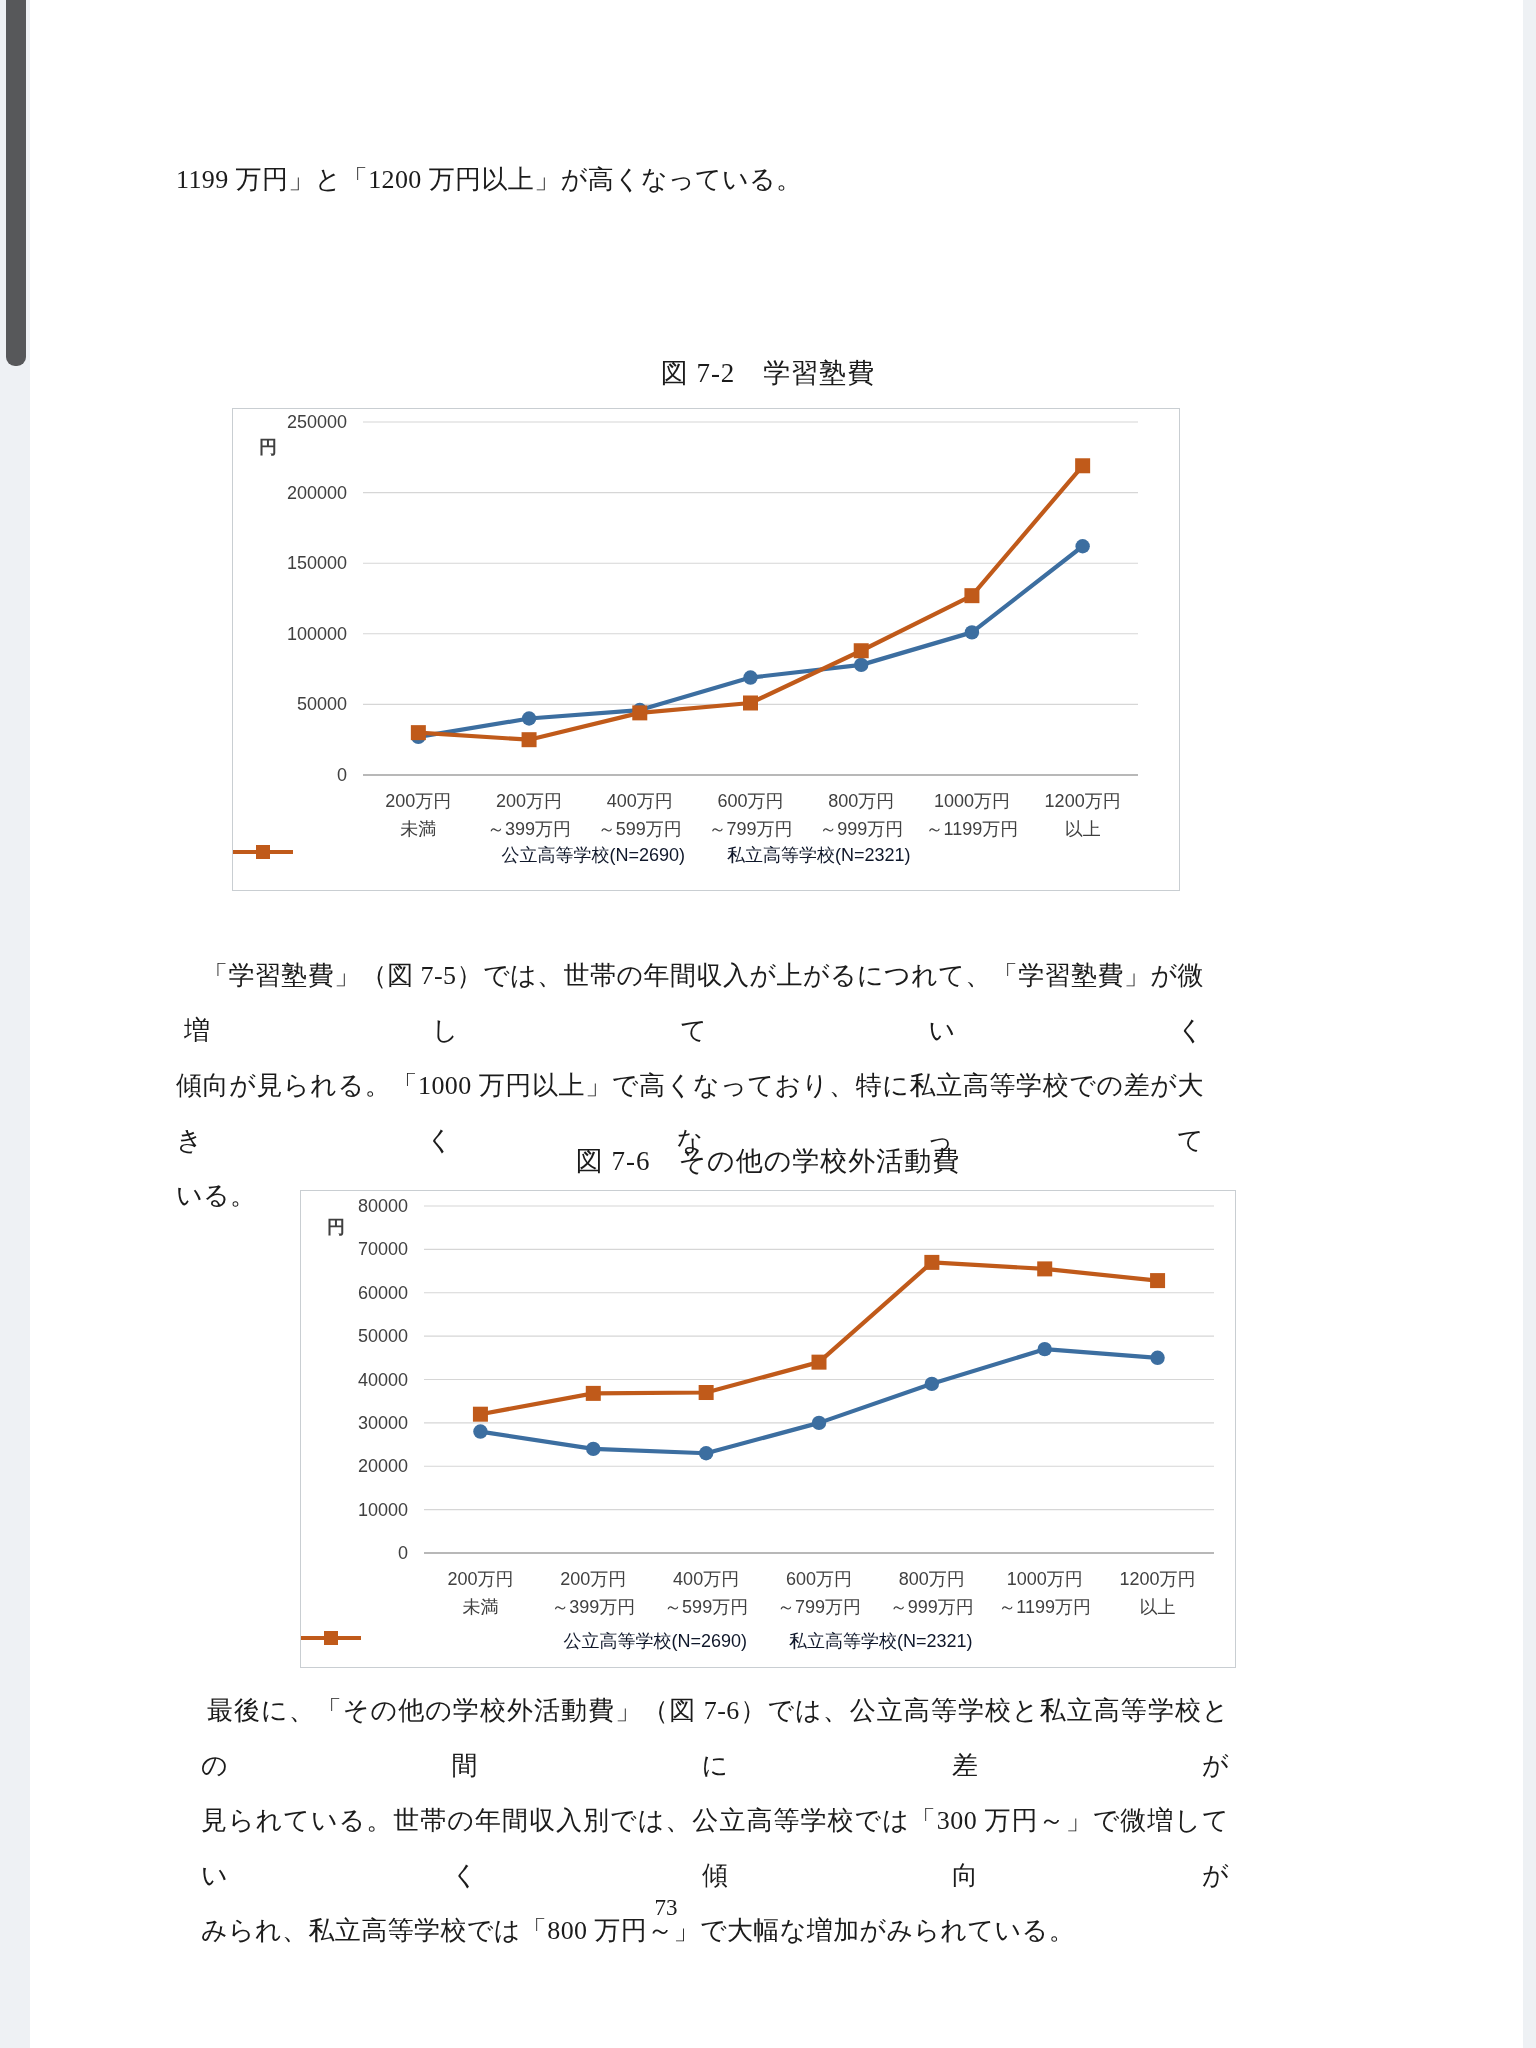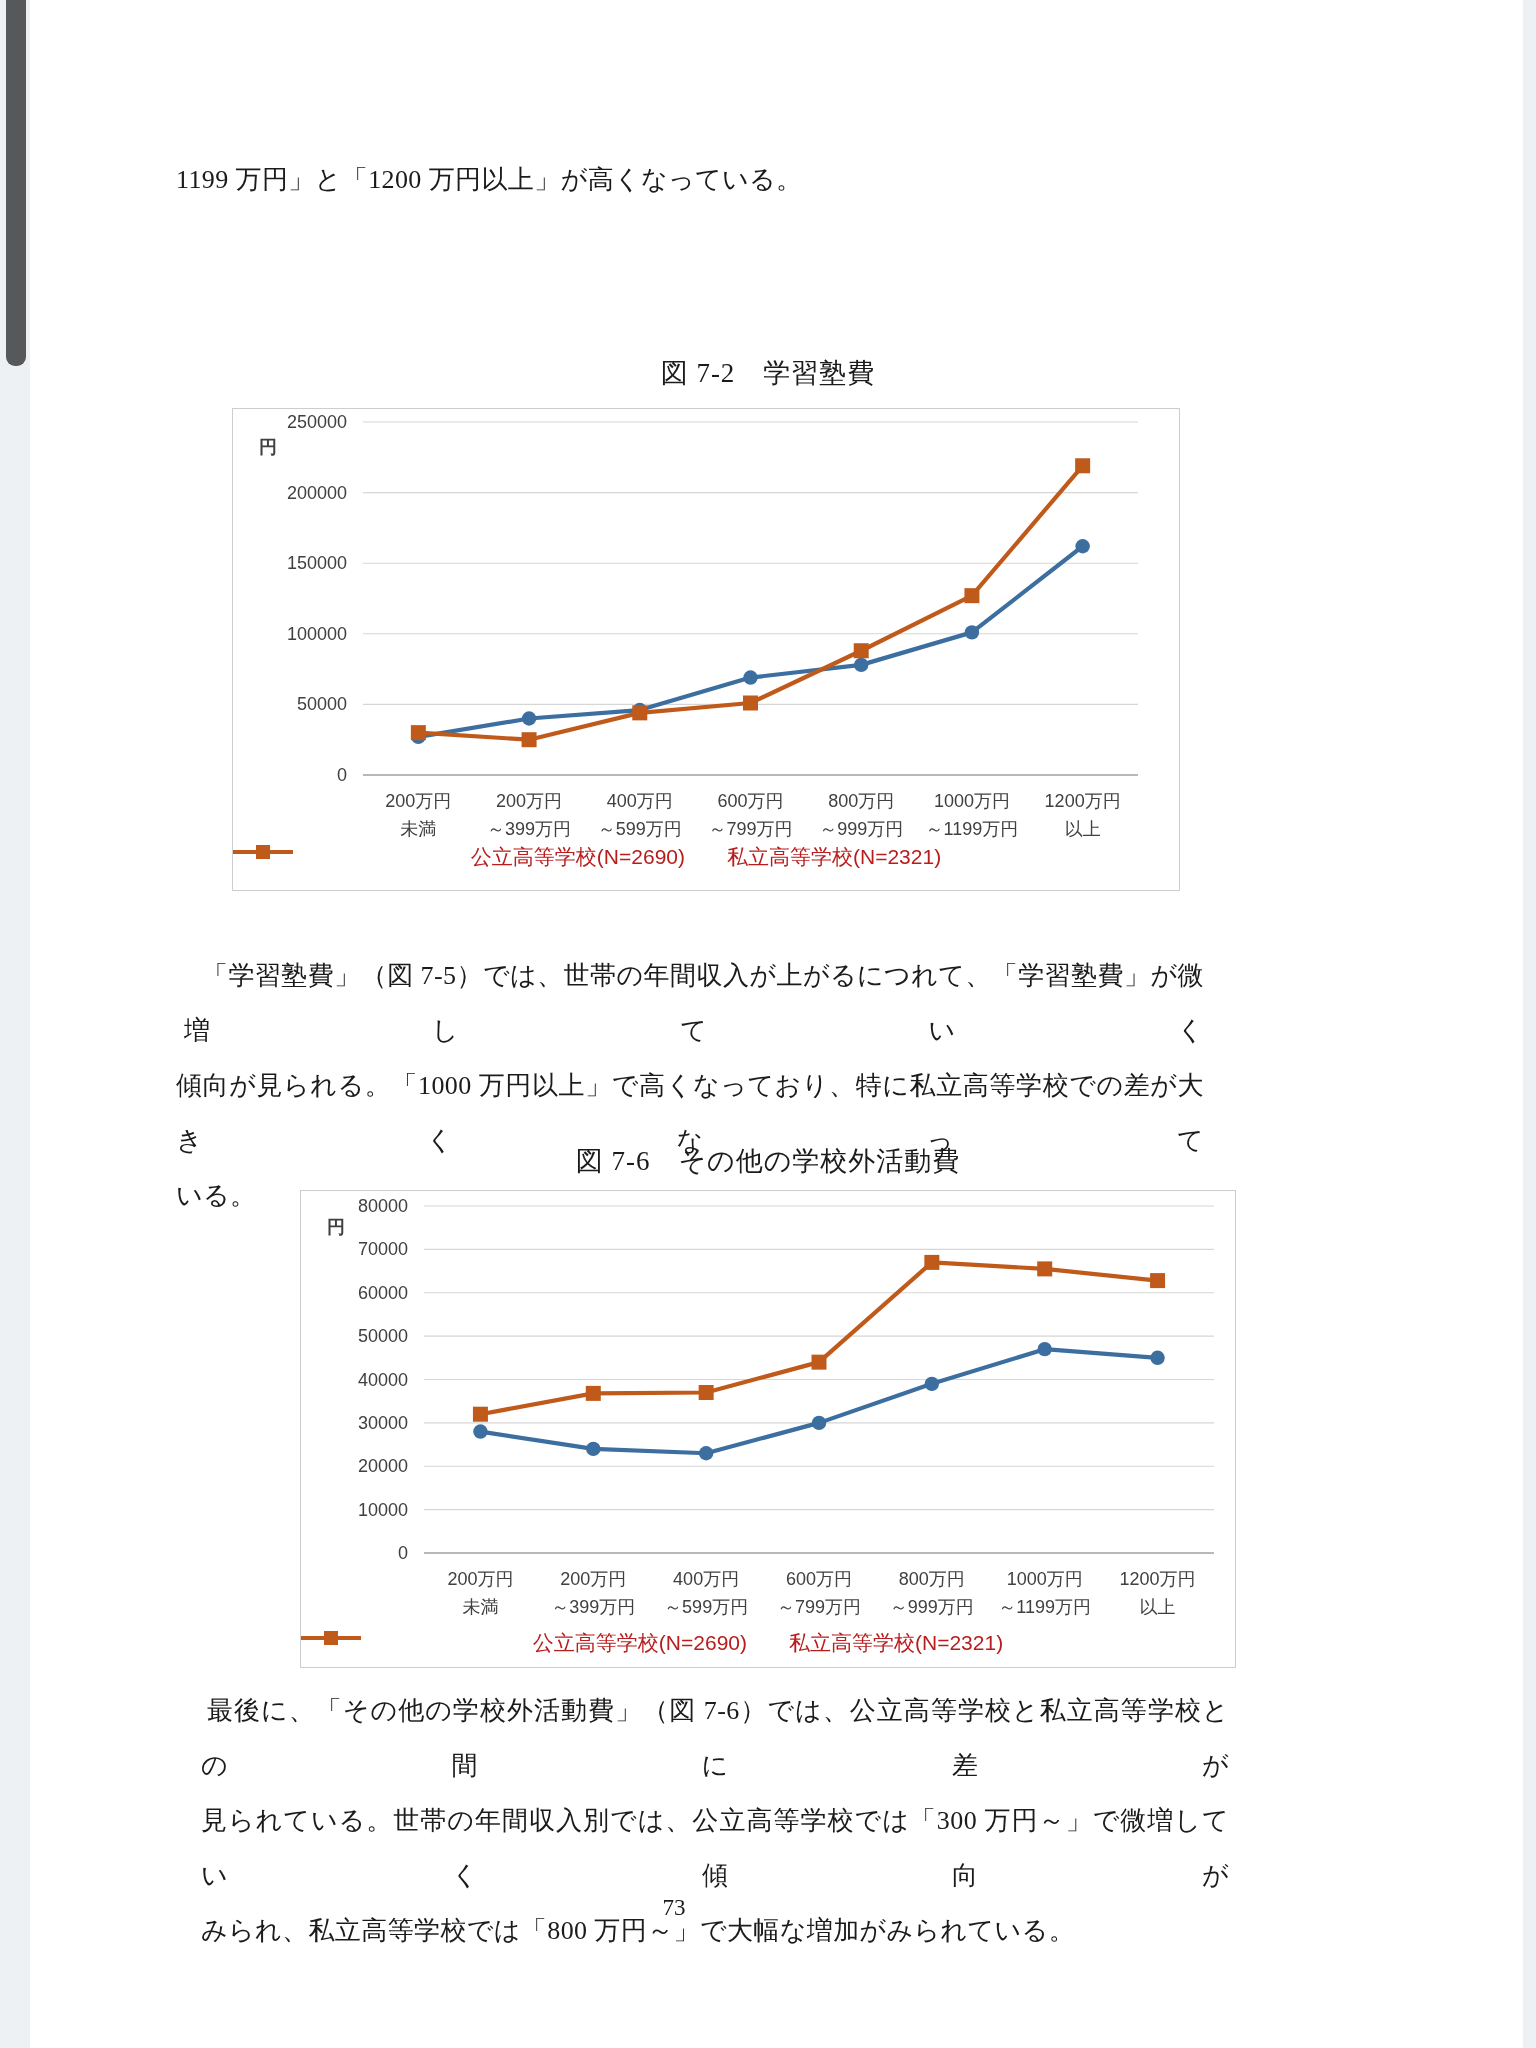--- a/index.html
+++ b/index.html
@@ -40,25 +40,25 @@
   }
   .chart-box svg { position:absolute; left:0; top:0; }
   .chart-svg text {
     font-family:"Liberation Sans","DejaVu Sans",sans-serif;
     fill:#404040; font-size:18px;
   }
   .legend {
     position:absolute; left:0; right:0;
     display:flex; justify-content:center; align-items:center; gap:42px;
     font-family:"Liberation Sans","DejaVu Sans",sans-serif;
-    font-size:21px; color:#b91c1c;
+    font-size:18px; color:#0f172a;
   }
   .legend-item { display:flex; align-items:center; gap:7px; }
   .pageno {
-    position:absolute; left:12px; width:1324px; text-align:center;
+    position:absolute; left:4px; width:1324px; text-align:center;
     font-size:23px;
   }
 </style>
 </head>
 <body>
 
 <div class="scroll-track-left">
   <div class="scroll-thumb"></div>
 </div>
 <div class="scroll-track-right"></div>

